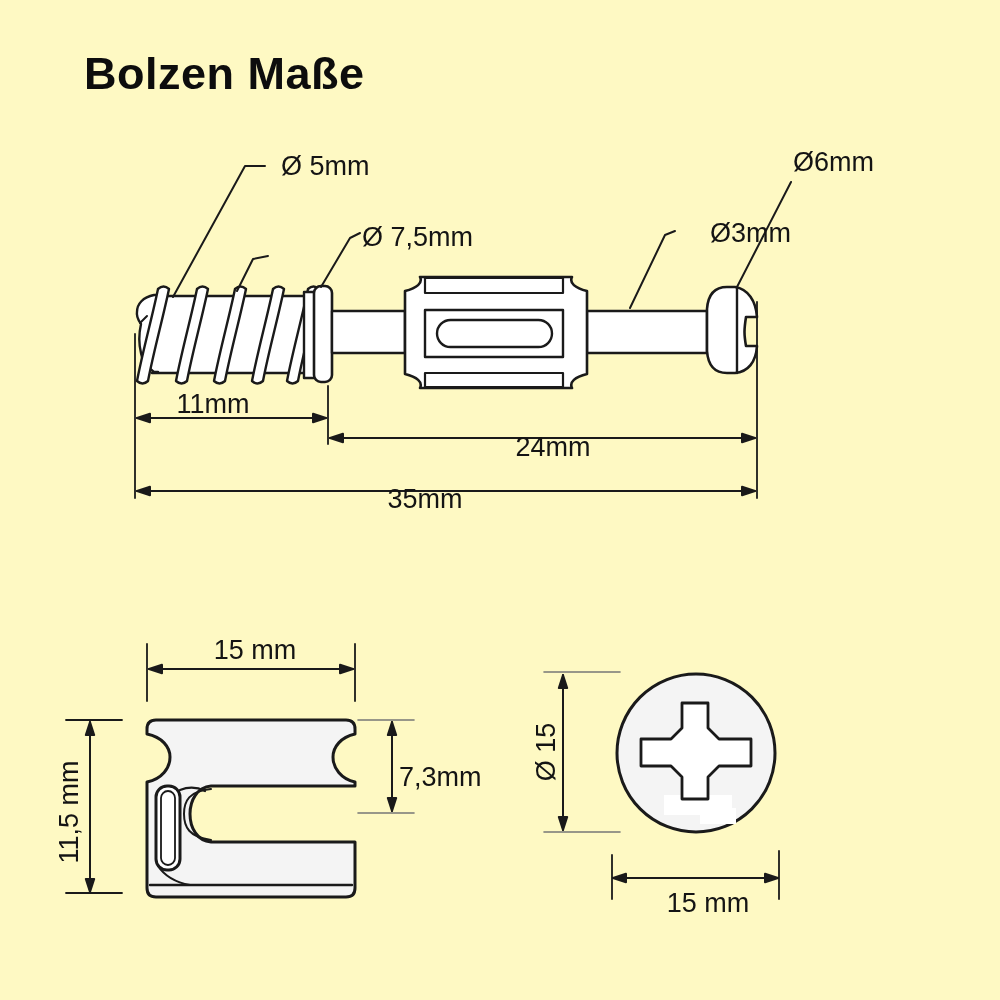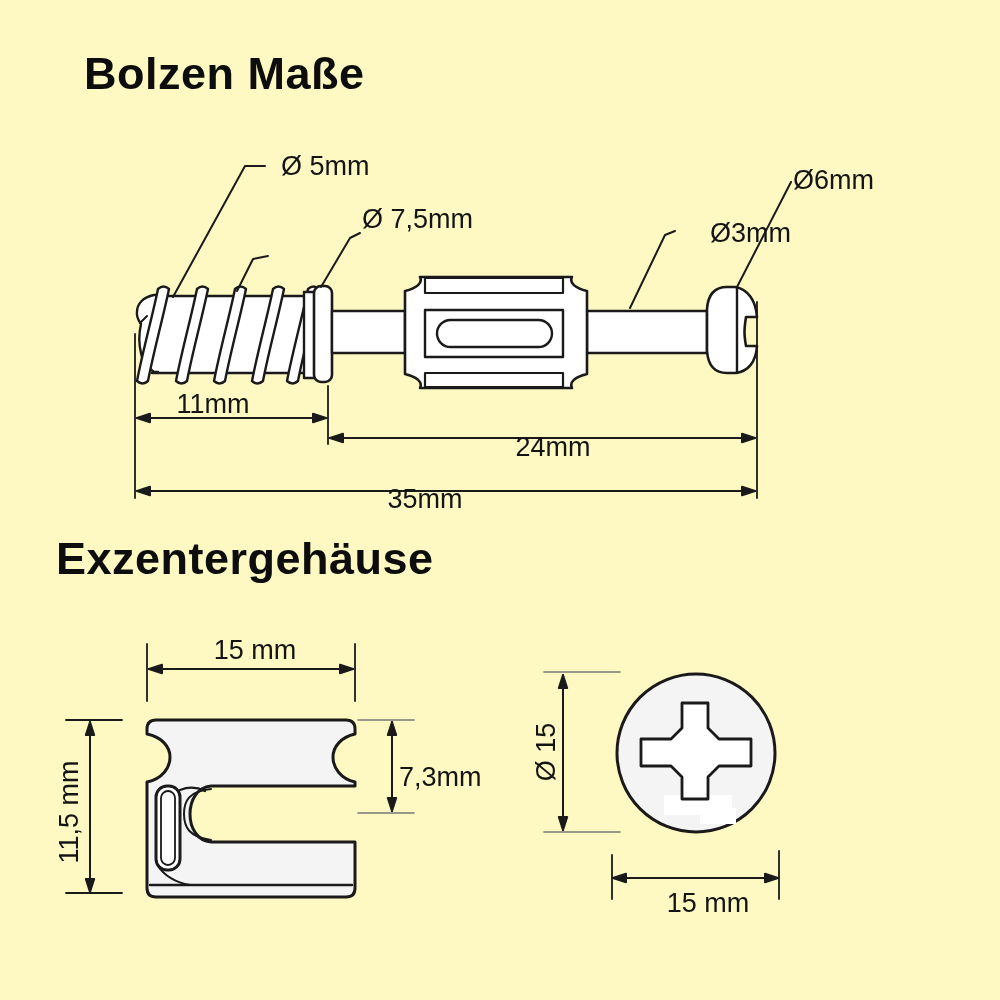--- a/index.html
+++ b/index.html
@@ -131,29 +131,28 @@
         <line x1="613" y1="878" x2="778" y2="878"></line>
         <polygon points="613,878 626,873.8 626,882.2" fill="#1a1a1a"></polygon>
         <polygon points="778,878 765,873.8 765,882.2" fill="#1a1a1a"></polygon>
       </g>
     </g>
   </svg>
 
   <div class="lbl title" style="left:84px;top:49px">Bolzen Maße</div>
 
   <div class="lbl" style="left:281px;top:152px">Ø 5mm</div>
-  <div class="lbl" style="left:362px;top:205px">Ø 7,5mm</div>
+  <div class="lbl" style="left:362px;top:223px">Ø 7,5mm</div>
   <div class="lbl" style="left:710px;top:219px">Ø3mm</div>
-  <div class="lbl" style="left:793px;top:166px">Ø6mm</div>
+  <div class="lbl" style="left:793px;top:148px">Ø6mm</div>
 
   <div class="lbl center" style="left:213px;top:390px">11mm</div>
   <div class="lbl center" style="left:553px;top:433px">24mm</div>
   <div class="lbl center" style="left:425px;top:485px">35mm</div>
 
-  <div class="lbl title" style="left:56px;top:534px">Exzentergehäuse</div>
 
   <div class="lbl center" style="left:255px;top:636px">15 mm</div>
   <div class="lbl rot" style="left:70px;top:812px">11,5 mm</div>
   <div class="lbl" style="left:399px;top:763px">7,3mm</div>
 
   <div class="lbl rot" style="left:547px;top:752px">Ø 15</div>
   <div class="lbl center" style="left:708px;top:889px">15 mm</div>
 
 </div>
 

